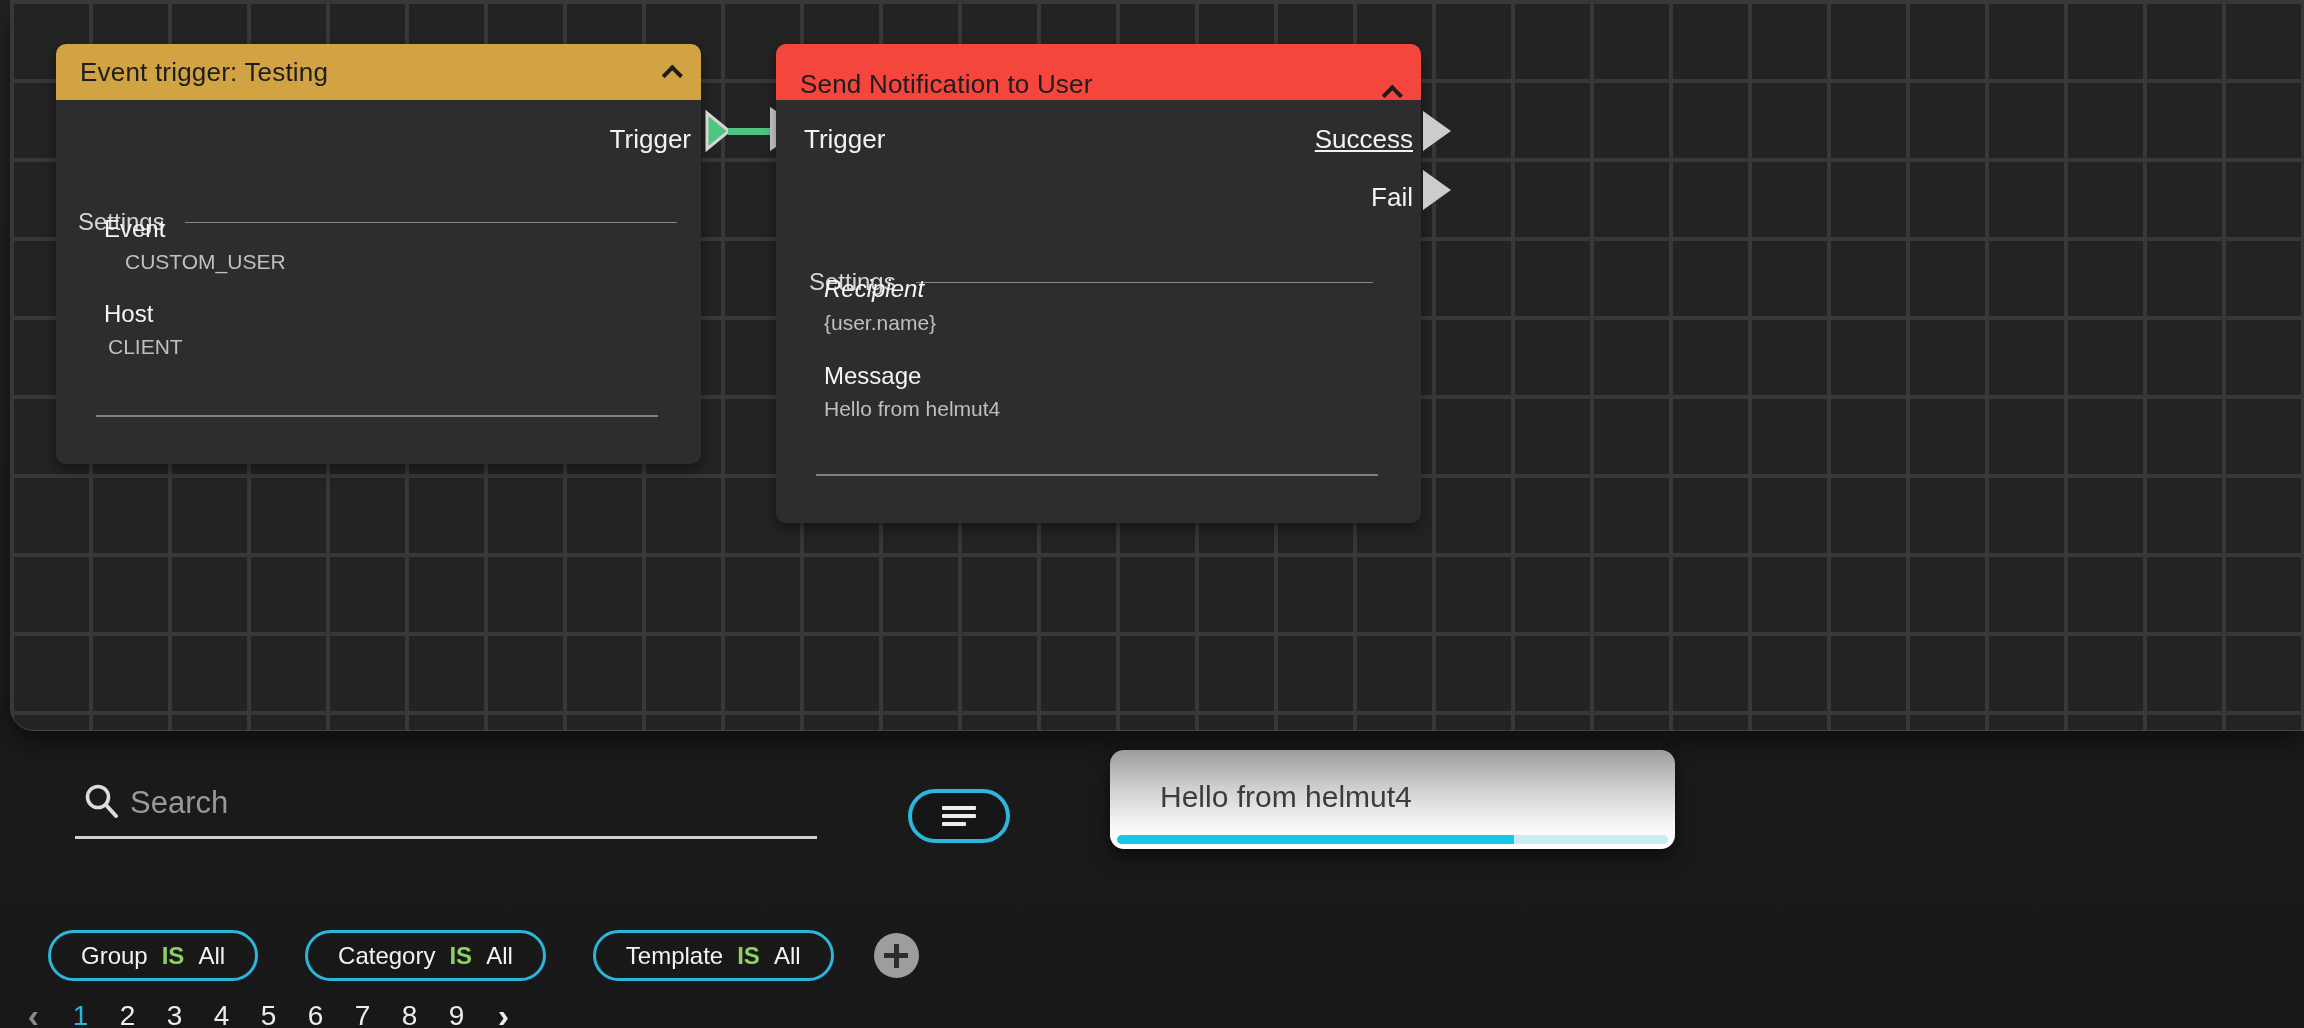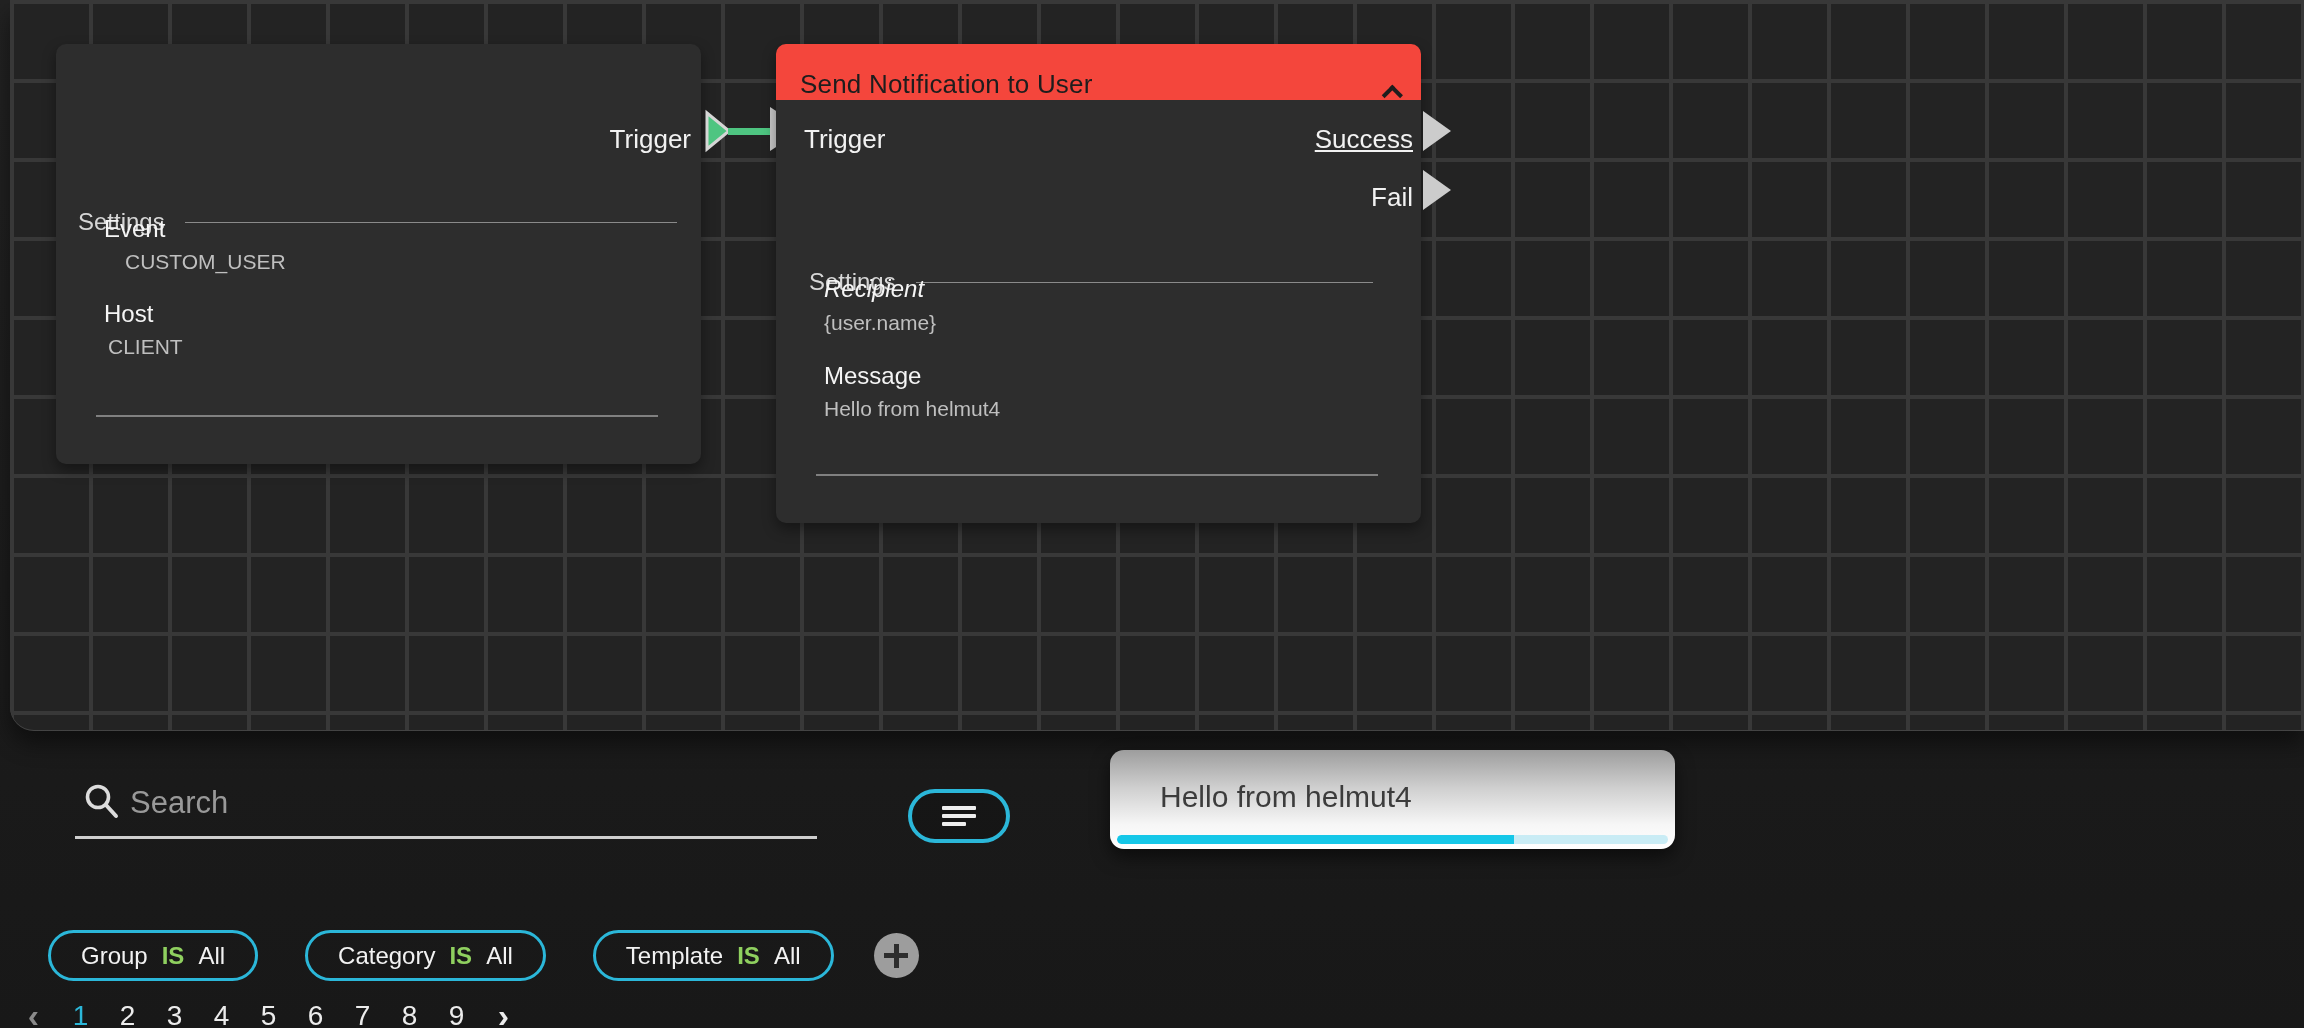--- a/index.html
+++ b/index.html
@@ -86,20 +86,24 @@
   .pagination .active { color:#2bb7d9; }
 </style>
 </head>
 <body>
 
 <div id="app">
 
   <div class="canvas">
 
     <div class="node" style="left:46px; top:44px; width:645px; height:420px;">
+      <div class="node-header header-gold">
+        <span class="node-title">Event trigger: Testing</span>
+        <span class="chev-up"></span>
+      </div>
       <span class="port-label" style="right:10px; top:80px;">Trigger</span>
       <div class="settings-row" style="left:22px; top:164px; right:24px;">
         <span class="settings-label">Settings</span>
         <span class="settings-line"></span>
       </div>
       <span class="field-label" style="left:48px; top:171px;">Event</span>
       <span class="field-value" style="left:48px; top:206px;margin-left:21px;">CUSTOM_USER</span>
       <span class="field-label" style="left:48px; top:256px;">Host</span>
       <span class="field-value" style="left:52px; top:291px;">CLIENT</span>
       <div class="bottom-line" style="left:40px; right:43px; top:371px;"></div>

